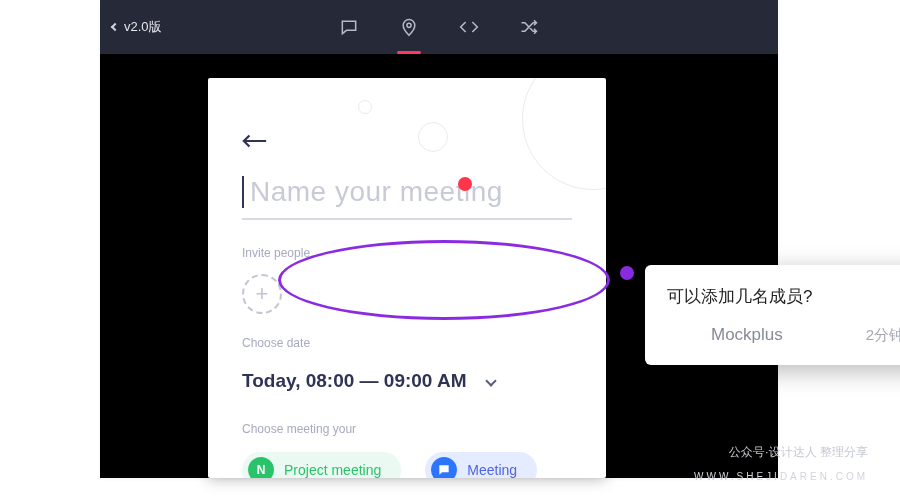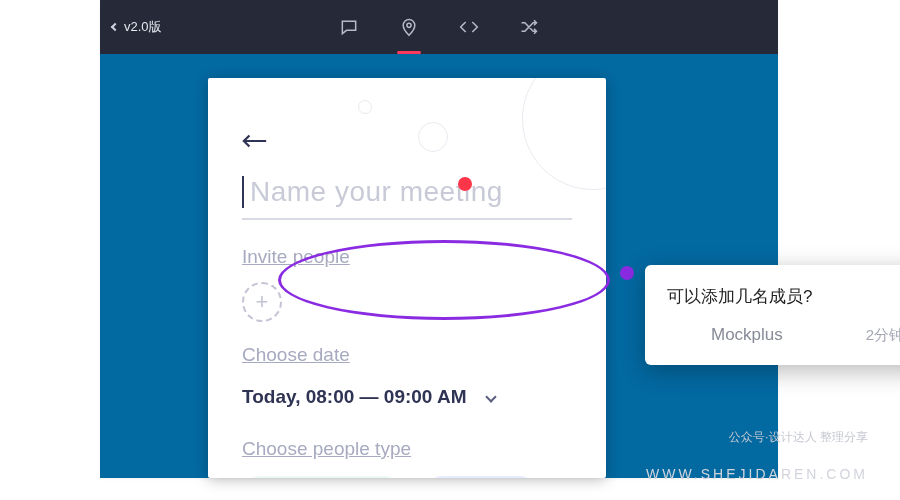--- a/index.html
+++ b/index.html
@@ -6,21 +6,21 @@
   body {
     width: 900px; height: 500px;
     background: #fff;
     font-family: -apple-system, "PingFang SC", "Helvetica Neue", Arial, sans-serif;
     position: relative; overflow: hidden;
   }
   .left-gutter { position:absolute; left:0; top:0; width:100px; height:500px; background:#fff; }
   .right-gutter { position:absolute; right:0; top:0; width:122px; height:500px; background:#fff; }
   .outer {
     position:absolute; left:100px; top:0; width:678px; height:478px;
-    background:#0369a1;
+    background:#000000;
     box-shadow: 0 1px 3px rgba(0,0,0,.05);
   }
 
   
   .topbar {
     height:54px; width:100%; background:#262a38;
     display:flex; align-items:center; padding:0 12px;
     position:relative;
   }
   .back-wrap { display:flex; align-items:center; gap:6px; color:#e4e6ee; font-size:13px; cursor:pointer; }
@@ -49,21 +49,21 @@
   .card::before, .card::after { content:''; position:absolute; border:1px solid #e9eaf1; border-radius:50%; }
   .card::before { width:140px; height:140px; right:-58px; top:-30px; }
   .card::after  { width:28px; height:28px; left:210px; top:44px; }
   .deco2 { position:absolute; width:14px; height:14px; border:1px solid #e9eaf1; border-radius:50%; left:150px; top:22px; }
   .arrow-back { width:26px; height:14px; cursor:pointer; stroke:#2f3354; stroke-width:2.4; }
   .name-row { margin-top:24px; display:flex; align-items:center; position:relative; }
   .cursor { width:2px; height:32px; background:#2f3354; margin-right:6px; }
   .placeholder { color:#c8cad7; font-size:28px; font-weight:500; letter-spacing:.5px; }
   .red-dot { width:14px; height:14px; border-radius:50%; background:#ff3549; position:absolute; left:216px; top:1px; }
   .hr { height:2px; background:#d7d9e3; margin-top:10px; width:100%; }
-  .section-label { color:#a7aac0; font-size:19px; margin-top:26px;text-decoration:underline; }
+  .section-label { color:#a7aac0; font-size:12px; margin-top:26px; }
   .add-circle {
     margin-top:14px; width:40px; height:40px; border-radius:50%;
     border:2px dashed #c2c4d4; display:flex; align-items:center; justify-content:center;
     color:#c2c4d4; cursor:pointer;
   }
   .add-circle span { font-size:22px; line-height:1; }
   .date-val { margin-top:20px; font-size:19px; font-weight:600; color:#2f3354; display:flex; align-items:center; gap:14px; cursor:pointer; }
   .date-val .chev2 { width:8px; height:8px; border-right:2px solid #5a5f80; border-bottom:2px solid #5a5f80; transform:rotate(45deg); margin-left:6px; }
   .chips { display:flex; gap:24px; margin-top:16px; }
   .chip { height:36px; border-radius:18px; padding:0 20px 0 6px; display:flex; align-items:center; gap:10px; font-size:14px; cursor:pointer; }
@@ -91,21 +91,21 @@
     z-index:5;
   }
   .pop-q { font-size:17px; color:#222; }
   .pop-row { display:flex; justify-content:space-between; align-items:center; }
   .pop-author { font-size:17px; color:#878b97;margin-left:44px; }
   .pop-time   { font-size:15px; color:#a4a7b3; }
 
   
   .watermark { position:absolute; right:32px; bottom:18px; text-align:right; color:#d6d8e0; }
   .wm1 { font-size:12px; color:#c6c8d2; font-weight:500; }
-  .wm2 { font-size:14px; color:#d2d4dc; letter-spacing:3px; margin-top:20px; }
+  .wm2 { font-size:10px; color:#d2d4dc; letter-spacing:3px; margin-top:10px; }
 </style>
 </head>
 <body>
 
 <div class="left-gutter"></div>
 <div class="right-gutter"></div>
 
 <div class="outer">
 
   <div class="topbar">
@@ -156,21 +156,21 @@
     <div class="add-circle">
       <span>+</span>
     </div>
 
     <div class="section-label" style="margin-top:22px">Choose date</div>
     <div class="date-val">
       <span>Today, 08:00  —  09:00 AM</span>
       <span class="chev2"></span>
     </div>
 
-    <div class="section-label" style="margin-top:30px">Choose people type</div>
+    <div class="section-label" style="margin-top:30px">Choose meeting your</div>
     <div class="chips">
       <div class="chip green">
         <span class="dot">N</span>
         <span>Project meeting</span>
       </div>
       <div class="chip blue">
         <span class="dot">
           <svg width="14" height="14" viewBox="0 0 24 24" fill="#fff">
               <path d="M4 4h16v12H9l-5 4z"></path>
             </svg>

